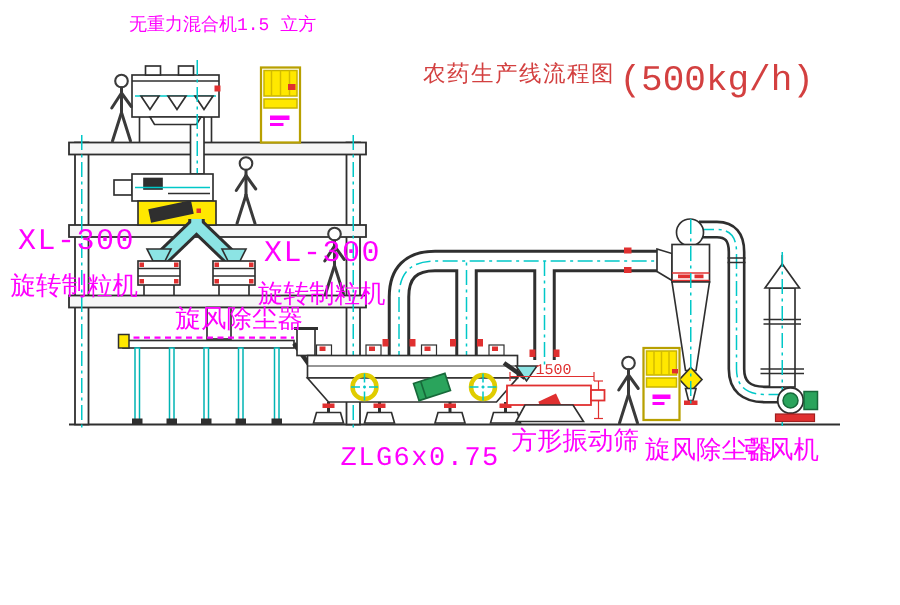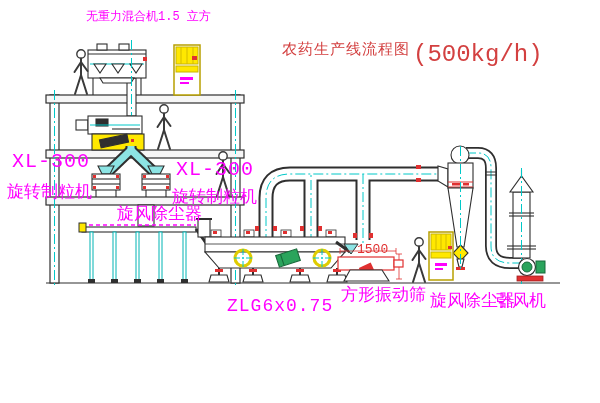--- a/index.html
+++ b/index.html
@@ -10,21 +10,21 @@
   .stage svg{position:absolute;left:0;top:0;}
   .lbl{position:absolute;white-space:nowrap;line-height:1;}
   .mag{color:#ff00ff;}
   .red{color:#e03030;}
   .small{font-size:17px;}
   .model-lg{font-size:20px;letter-spacing:1px;}
   .model-md{font-size:18px;letter-spacing:1px;}
   .title-row{display:flex;align-items:flex-start;gap:3px;color:#d34040;}
   .t-cn{font-size:15px;padding-bottom:4px;letter-spacing:1px;}
   .t-cap{font-size:24px;font-weight:400;}
-  .dim{font-size:13px;}
+  .dim{font-size:10px;}
 </style>
 </head>
 <body>
 
 <div class="stage">
 
 <svg width="600" height="403" viewBox="0 0 600 403" xmlns="http://www.w3.org/2000/svg">
   <defs>
     <g id="person" stroke="#3a3a3a" fill="none" stroke-width="2" stroke-linecap="round">
       <circle cx="11" cy="5" r="4.2" fill="#fff" stroke-width="1.4"></circle>

